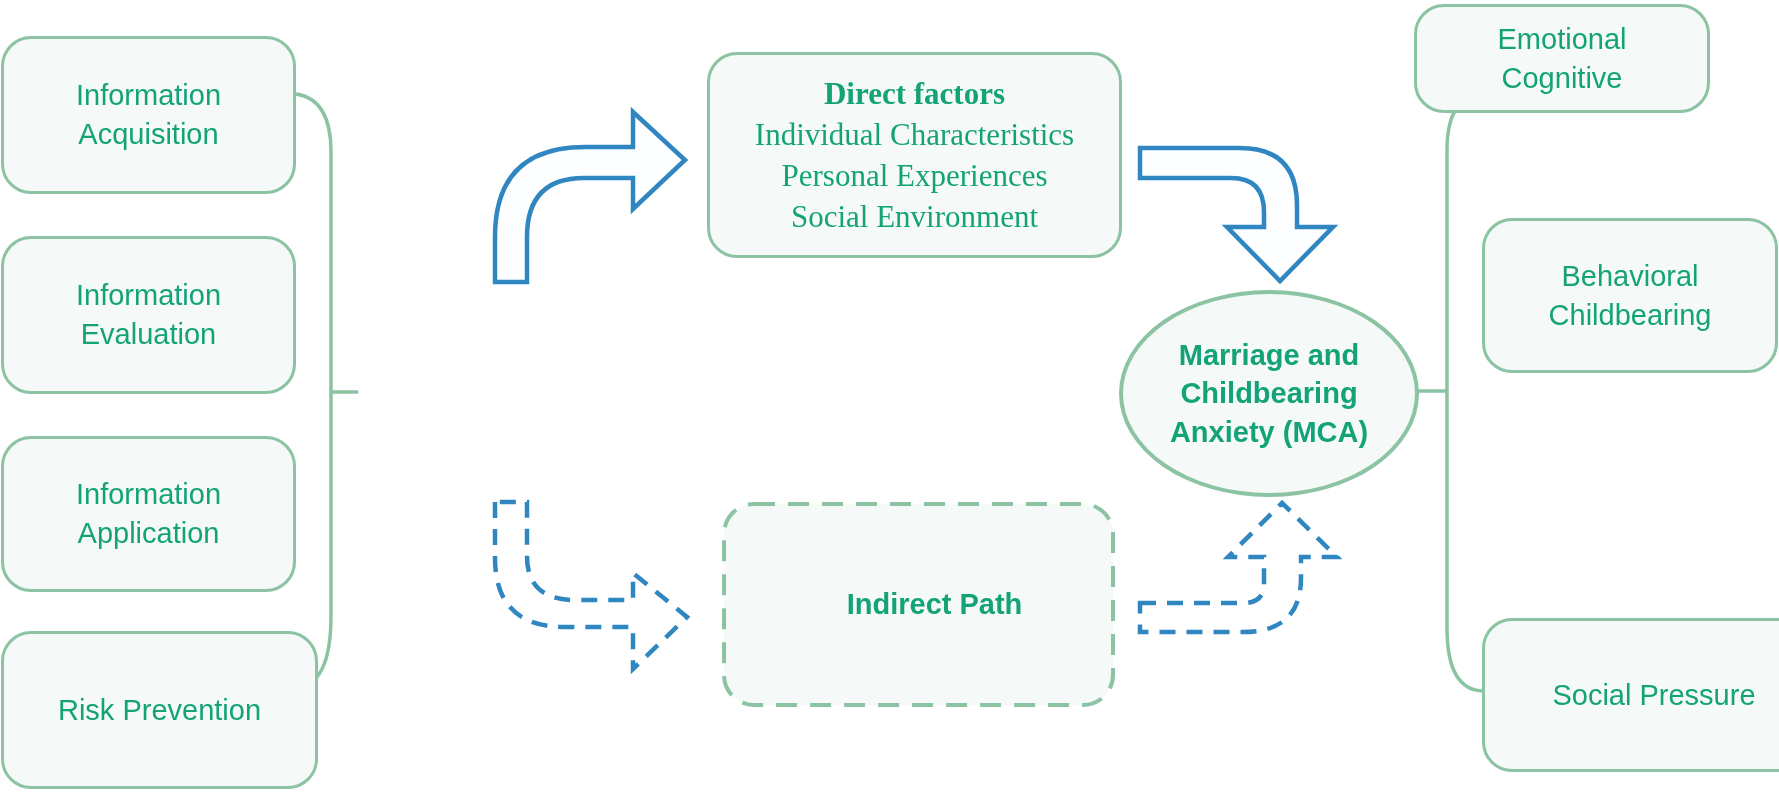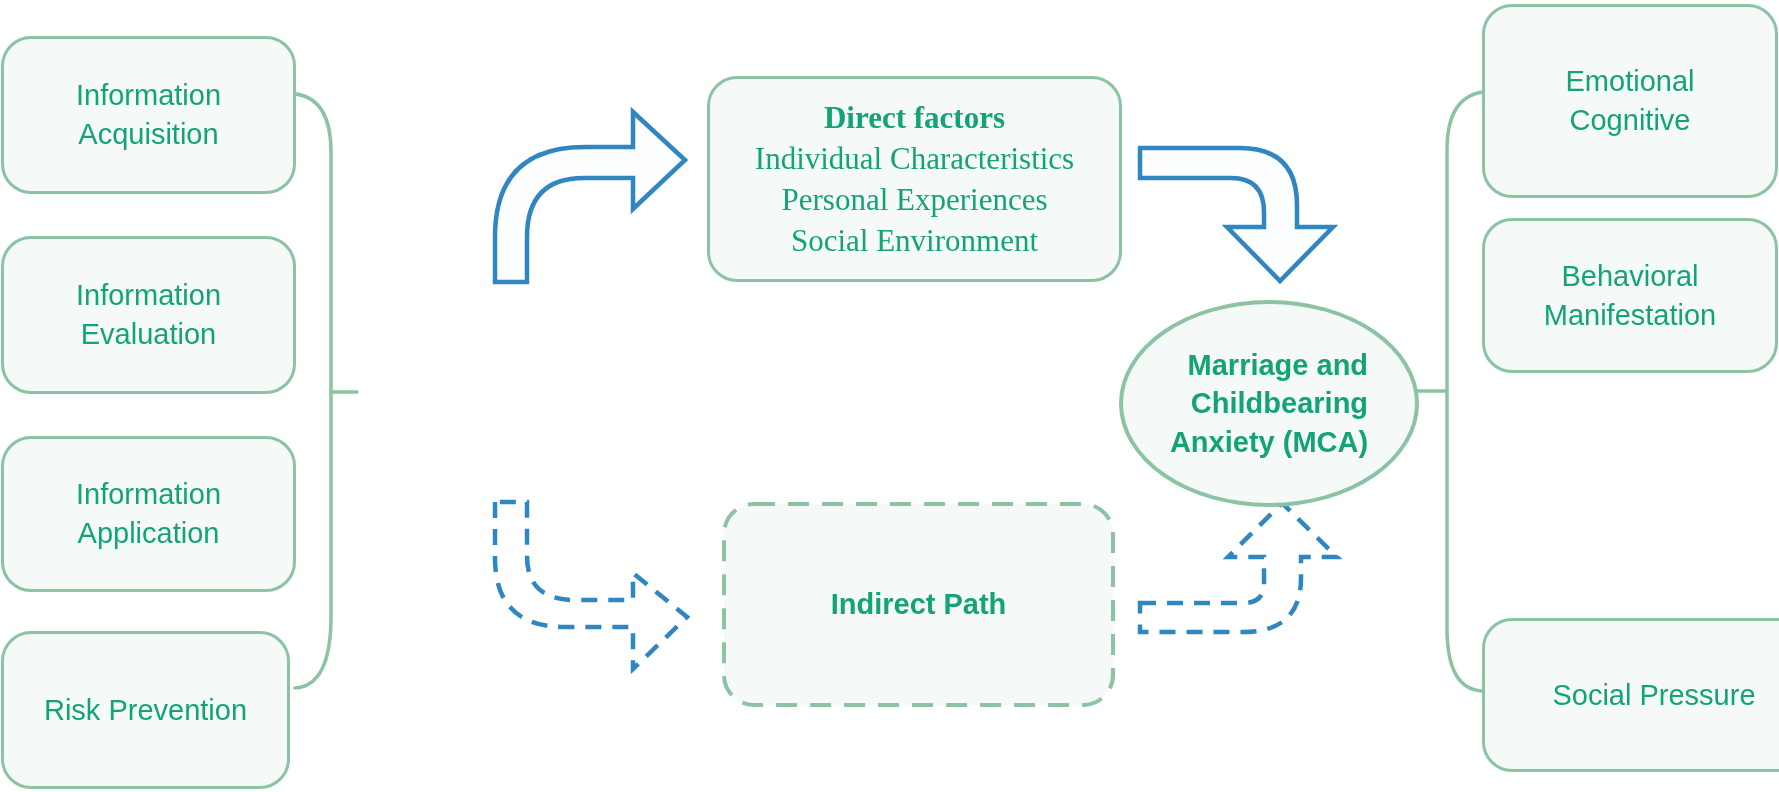--- a/index.html
+++ b/index.html
@@ -25,39 +25,39 @@
     line-height:1.33;
     white-space:pre-line;
     padding:0 8px;
   }
   .ellipse-node{
     border-radius:50%;
     border-width:4px;
     font-weight:bold;
   }
   .center-box{font-size:31px;}
-  .serif-box{font-family:"Liberation Serif","DejaVu Serif",serif;margin-top:24px;}
+  .serif-box{font-family:"Liberation Serif","DejaVu Serif",serif;}
   .no-border{border:none;background:transparent;}
   .box-title{font-weight:bold;white-space:pre-line;}
   .box-lines{white-space:pre-line;}
   
   .lb1{left:1px;top:36px;width:295px;height:158px;}
   .lb2{left:1px;top:236px;width:295px;height:158px;}
   .lb3{left:1px;top:436px;width:295px;height:156px;}
-  .lb4{left:1px;top:631px;width:289px;height:158px;}
+  .lb4{left:1px;top:631px;width:317px;height:158px;}
   
-  .rb1{left:1482px;top:4px;width:296px;height:194px;}
+  .rb1{left:1414px;top:4px;width:296px;height:109px;}
   .rb2{left:1482px;top:218px;width:296px;height:155px;}
   .rb3{left:1482px;top:402px;width:296px;height:156px;}
   .rb4{left:1482px;top:618px;width:344px;height:154px;}
   
   .dhl{left:357px;top:286px;width:306px;height:205px;}
-  .mca{left:1119px;top:300px;width:300px;height:207px;text-align:right;}
+  .mca{left:1119px;top:290px;width:300px;height:207px;}
   .direct{left:707px;top:52px;width:415px;height:206px;border-width:3.5px;}
-  .indirect{left:722px;top:502px;width:393px;height:205px;}
+  .indirect{left:738px;top:502px;width:393px;height:205px;}
 </style>
 </head>
 <body>
 
 <div class="canvas">
 
   <svg class="connector-layer" viewBox="0 0 1779 792" xmlns="http://www.w3.org/2000/svg">
 
     <path d="M296,94 Q331,99 331,152 L331,616 Q331,686 295,688 M331,392 L357,392" fill="none" stroke="#8bc3a3" stroke-width="3.5" stroke-linecap="round"></path>
 
@@ -94,16 +94,16 @@
     <div class="box-title">Indirect Path</div>
   </div>
 
   <div class="node-box ellipse-node mca">Marriage and
 Childbearing
 Anxiety (MCA)</div>
 
   <div class="node-box rb1">Emotional
 Cognitive</div>
   <div class="node-box rb2">Behavioral
-Manifestation</div>
+Childbearing</div>
   <div class="node-box rb4">Social Pressure</div>
 
 </div>
 
 </body></html>

